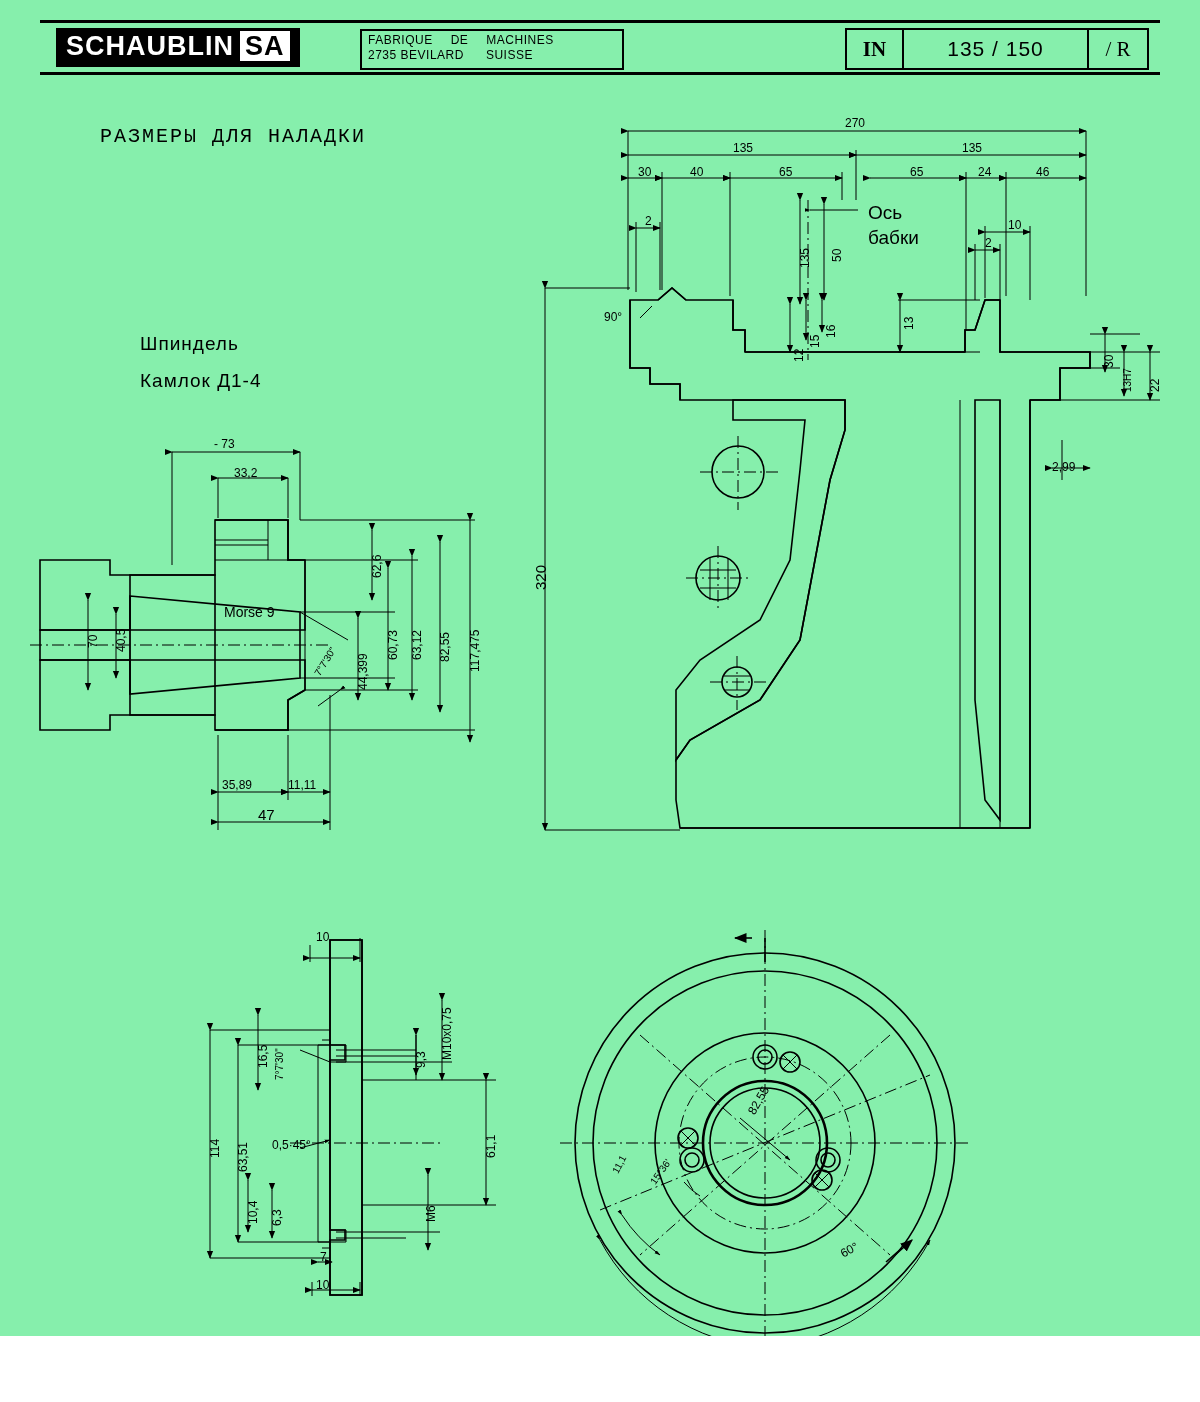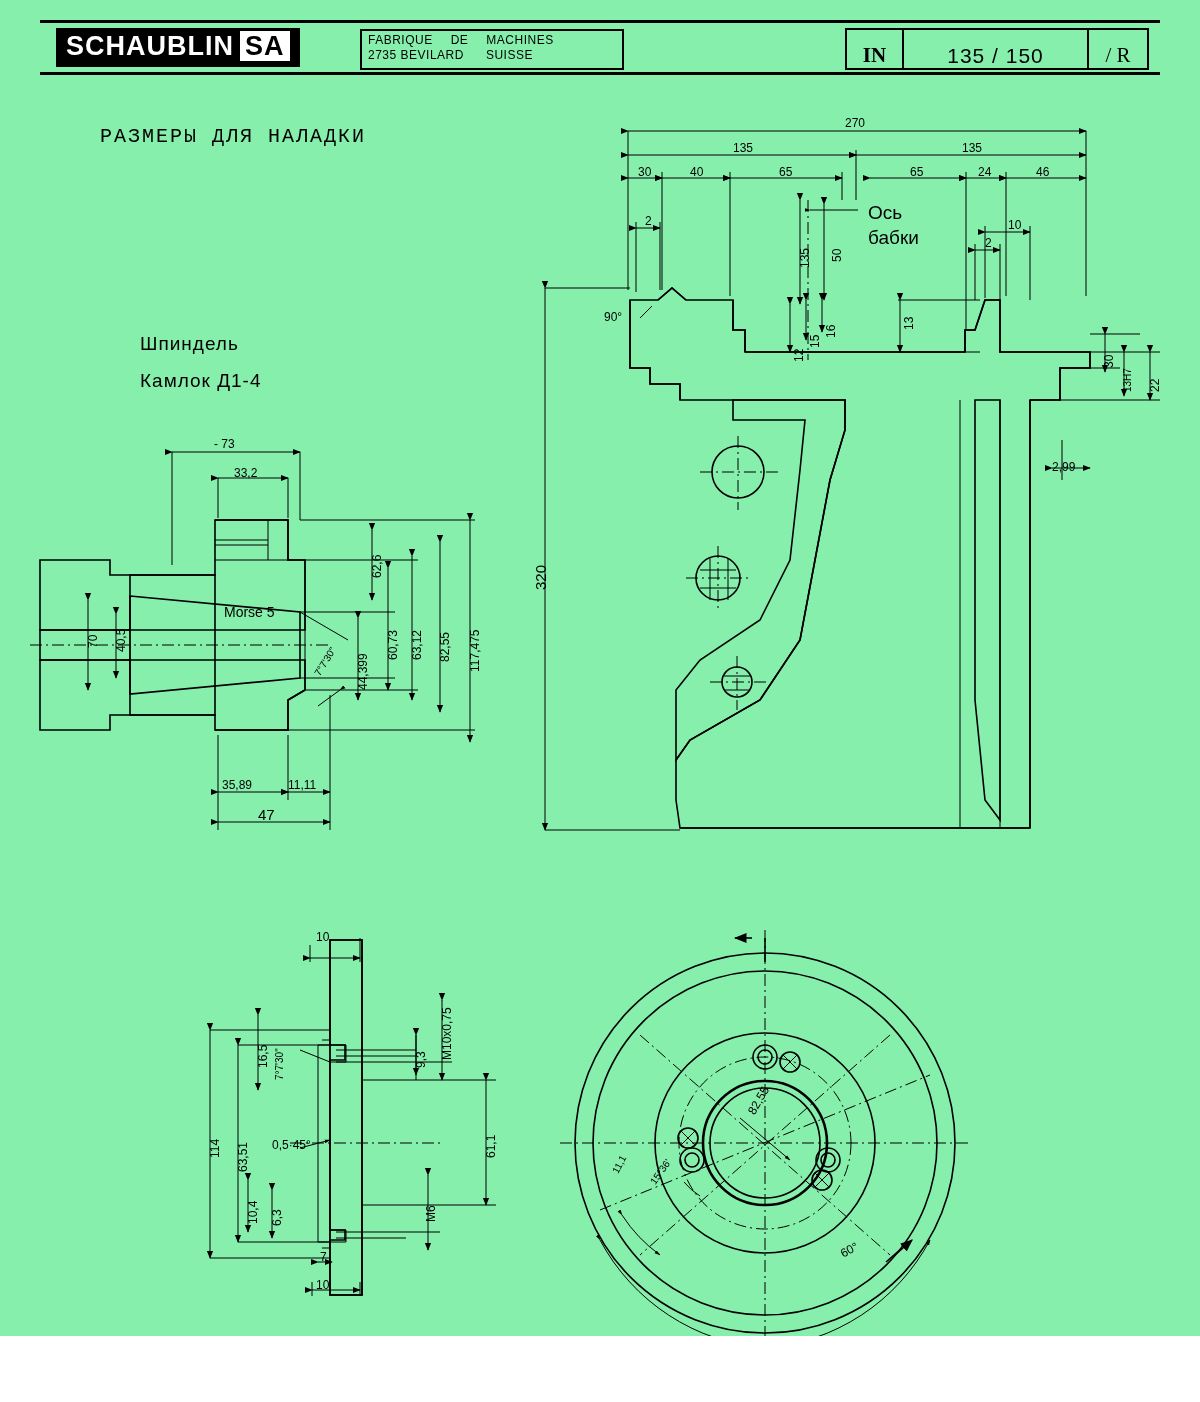--- a/index.html
+++ b/index.html
@@ -34,21 +34,21 @@
     font-weight:normal;font-size:12px;line-height:15px;
     padding:2px 4px 0 6px;
     letter-spacing:0.5px;
   }
   .addr-box .r1{display:flex;gap:18px;}
   .addr-box .r2{display:flex;gap:22px;}
   .code-box{
     position:absolute;left:845px;top:28px;
     width:300px;height:38px;
     border:2px solid #000;
-    display:flex;align-items:flex-end;
+    display:flex;align-items:center;
     font-size:21px;
   }
   .code-box .cb-in{width:55px;text-align:center;font-weight:bold;font-family:"Liberation Serif",serif;}
   .code-box .cb-num{flex:1;text-align:center;letter-spacing:1px;}
   .code-box .cb-sep{width:2px;height:100%;background:#000;}
   .code-box .cb-r{width:58px;text-align:center;font-family:"Liberation Serif",serif;}
 
   
   .ttl{
     position:absolute;left:100px;top:125px;
@@ -377,21 +377,21 @@
   <div class="dim v" style="left:370px;top:578px;">62,6</div>
   <div class="dim v" style="left:356px;top:690px;">44,399</div>
   <div class="dim v" style="left:386px;top:660px;">60,73</div>
   <div class="dim v" style="left:410px;top:660px;">63,12</div>
   <div class="dim v" style="left:438px;top:662px;">82,55</div>
   <div class="dim v" style="left:468px;top:672px;">117,475</div>
   <div class="dim" style="left:222px;top:778px;">35,89</div>
   <div class="dim" style="left:288px;top:778px;">11,11</div>
   <div class="dim big" style="left:258px;top:806px;">47</div>
   <div class="dim small" style="left:312px;top:672px;transform:rotate(-58deg);transform-origin:0 0;">7°7'30"</div>
-  <div class="dim" style="left:224px;top:604px;font-size:14px;">Morse  5</div>
+  <div class="dim" style="left:224px;top:604px;font-size:14px;">Morse  9</div>
 
   <div class="dim" style="left:316px;top:930px;">10</div>
   <div class="dim v" style="left:256px;top:1068px;">16,5</div>
   <div class="dim v small" style="left:274px;top:1080px;">7°7'30"</div>
   <div class="dim v" style="left:414px;top:1068px;">9,3</div>
   <div class="dim v" style="left:440px;top:1060px;">M10x0,75</div>
   <div class="dim v" style="left:484px;top:1158px;">61,1</div>
   <div class="dim v" style="left:208px;top:1158px;">114</div>
   <div class="dim v" style="left:236px;top:1172px;">63,51</div>
   <div class="dim" style="left:272px;top:1138px;">0,5·45°</div>

